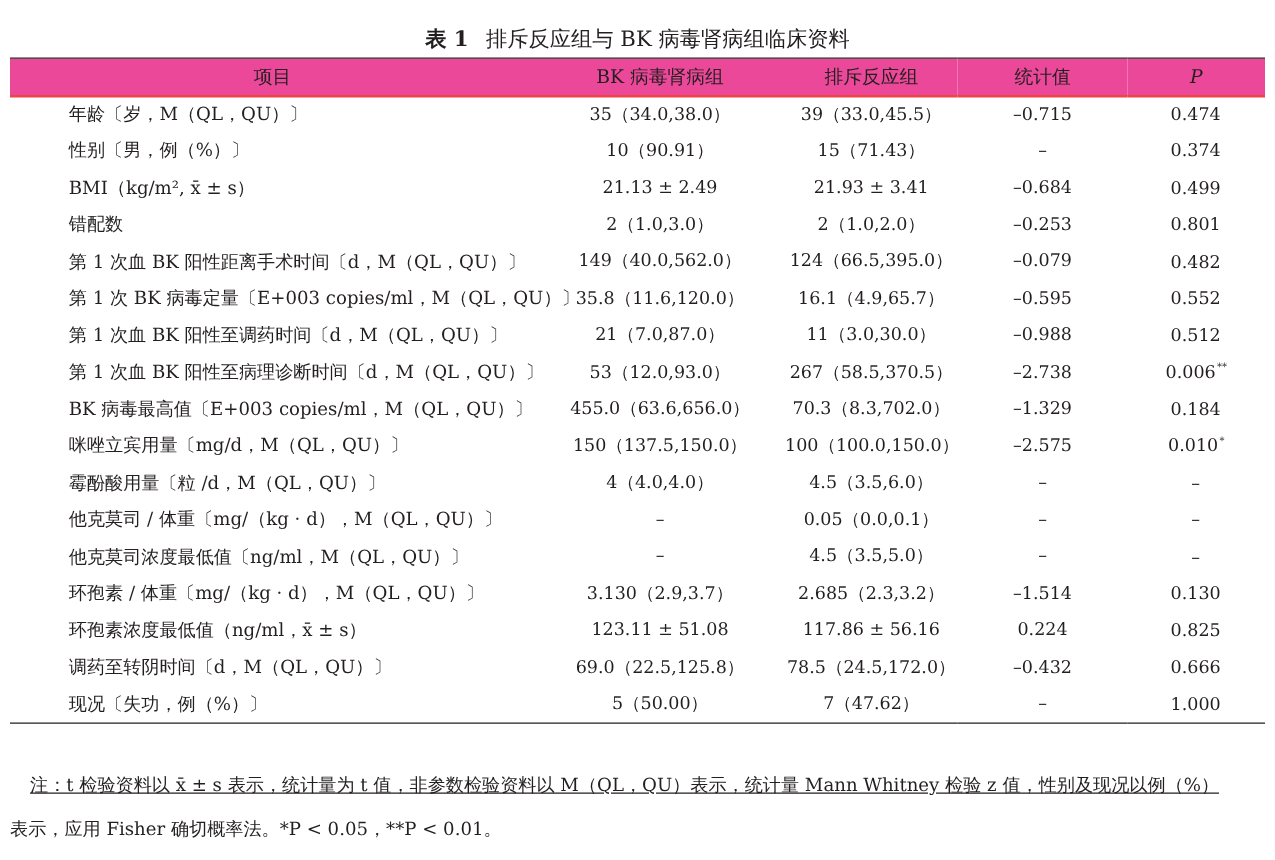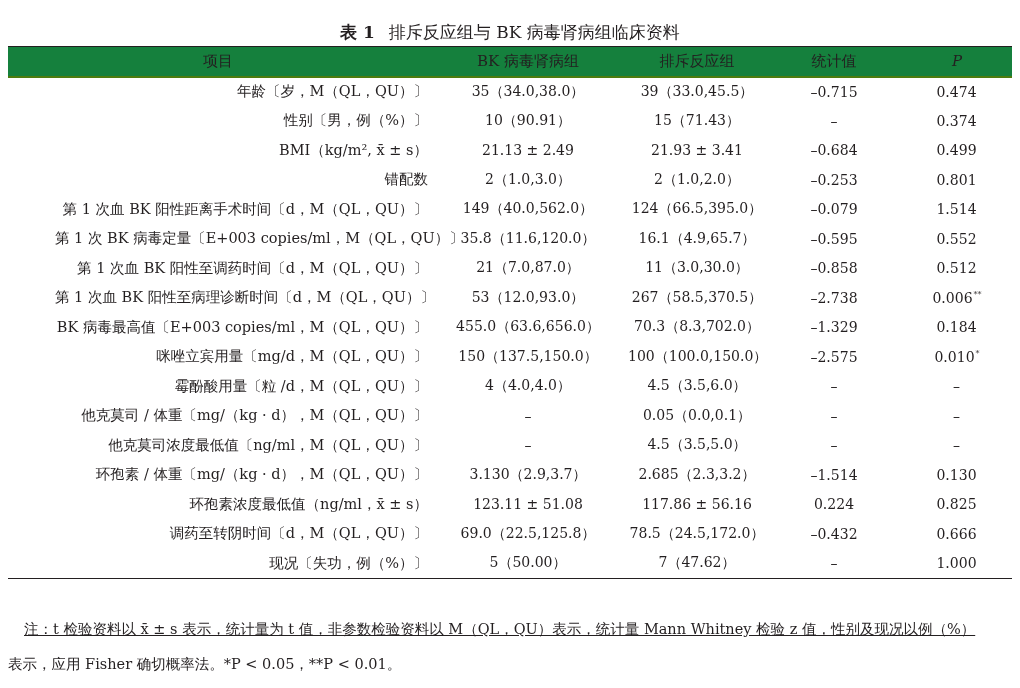--- a/index.html
+++ b/index.html
@@ -34,42 +34,42 @@
       top: 46px;
       left: 8px;
       width: 1004px;
       border-collapse: collapse;
       table-layout: fixed;
       font-size: 14px;
       border-top: 1.5px solid #231f20;
       border-bottom: 1.5px solid #231f20;
     }
     table.data thead tr {
-      background: #15803d;
+      background: #ec4899;
       height: 30px;
-      border-bottom: 2px solid #4d7c0f;
+      border-bottom: 2px solid #ef4444;
     }
     table.data th {
       font-weight: normal;
       font-size: 15px;
       text-align: center;
       padding: 0;
       white-space: nowrap;
     }
     table.data tbody tr {
       height: 29.5px;
     }
     table.data td {
       padding: 0;
       white-space: nowrap;
       text-align: center;
       vertical-align: middle;
     }
     table.data td.item {
-      text-align: right;
+      text-align: left;
       padding-left: 47px;
       font-size: 14.5px;
     }
     col.c-item { width: 420px; }
     col.c-bk   { width: 200px; }
     col.c-rej  { width: 138px; }
     col.c-stat { width: 136px; }
     col.c-p    { width: 110px; }
     .it { font-style: italic; }
     sup.sig {
@@ -139,34 +139,34 @@
         <td><span>2（1.0,3.0）</span></td>
         <td><span>2（1.0,2.0）</span></td>
         <td><span>–0.253</span></td>
         <td><span>0.801</span><sup class="sig"></sup></td>
       </tr>
       <tr>
         <td class="item"><span>第 1 次血 BK 阳性距离手术时间〔d，M（QL，QU）〕</span></td>
         <td><span>149（40.0,562.0）</span></td>
         <td><span>124（66.5,395.0）</span></td>
         <td><span>–0.079</span></td>
-        <td><span>1.514</span><sup class="sig"></sup></td>
+        <td><span>0.482</span><sup class="sig"></sup></td>
       </tr>
       <tr>
         <td class="item"><span>第 1 次 BK 病毒定量〔E+003 copies/ml，M（QL，QU）〕</span></td>
         <td><span>35.8（11.6,120.0）</span></td>
         <td><span>16.1（4.9,65.7）</span></td>
         <td><span>–0.595</span></td>
         <td><span>0.552</span><sup class="sig"></sup></td>
       </tr>
       <tr>
         <td class="item"><span>第 1 次血 BK 阳性至调药时间〔d，M（QL，QU）〕</span></td>
         <td><span>21（7.0,87.0）</span></td>
         <td><span>11（3.0,30.0）</span></td>
-        <td><span>–0.858</span></td>
+        <td><span>–0.988</span></td>
         <td><span>0.512</span><sup class="sig"></sup></td>
       </tr>
       <tr>
         <td class="item"><span>第 1 次血 BK 阳性至病理诊断时间〔d，M（QL，QU）〕</span></td>
         <td><span>53（12.0,93.0）</span></td>
         <td><span>267（58.5,370.5）</span></td>
         <td><span>–2.738</span></td>
         <td><span>0.006</span><sup class="sig">**</sup></td>
       </tr>
       <tr>

